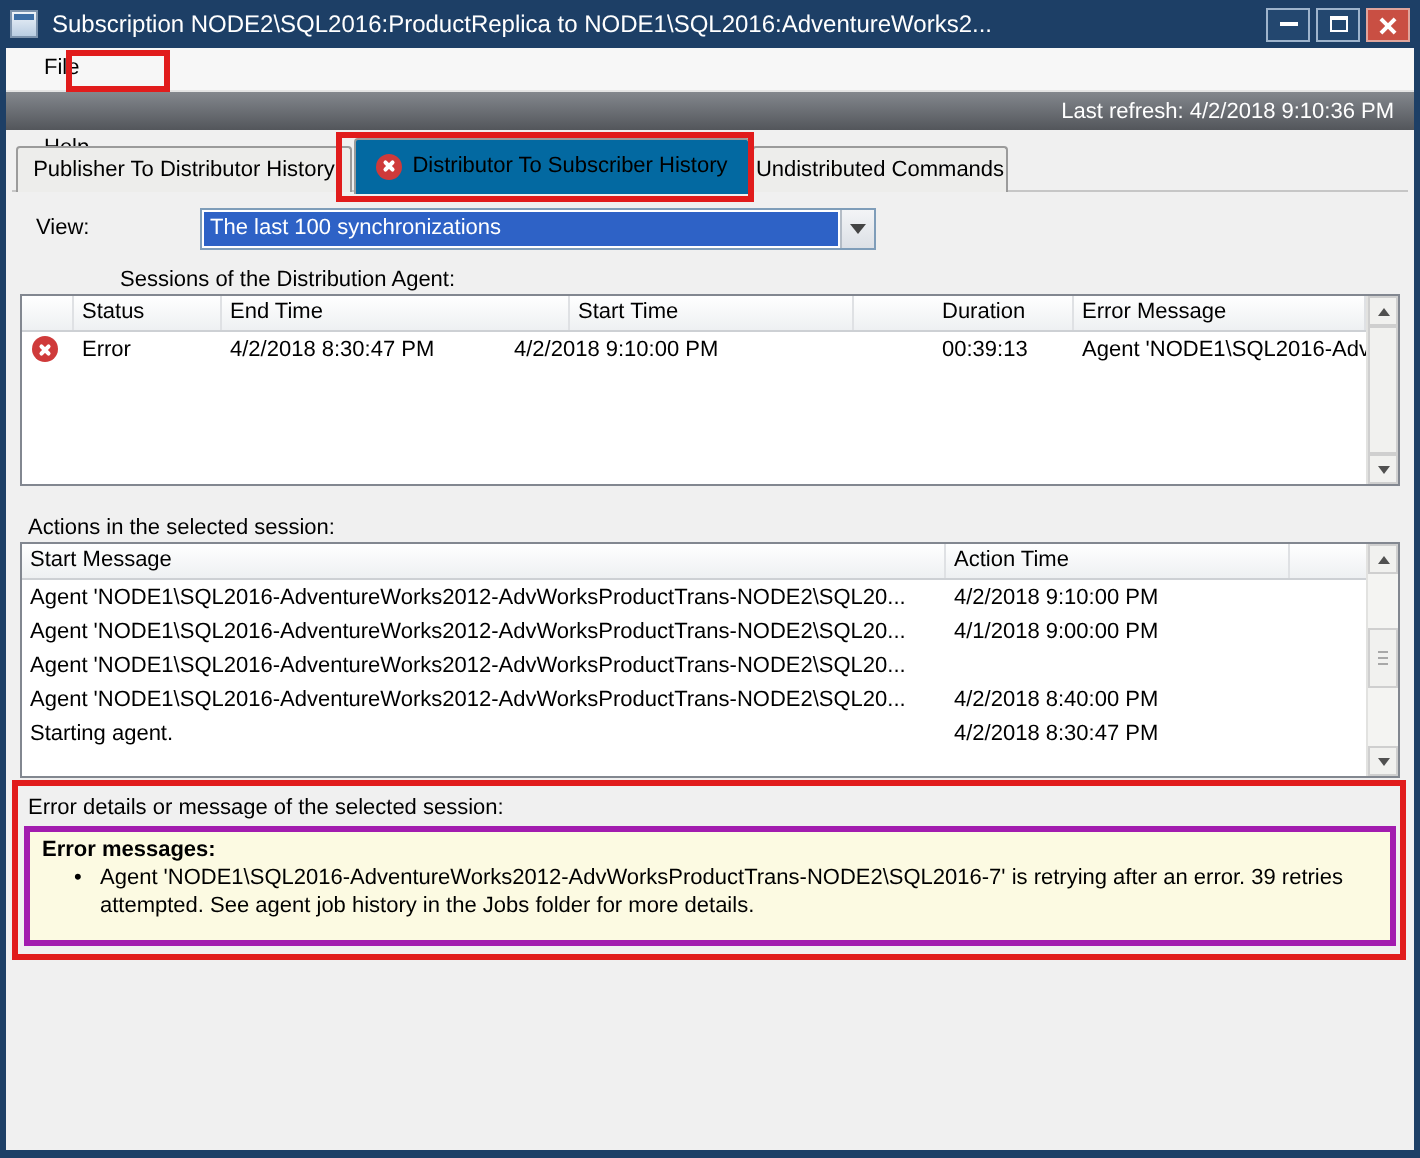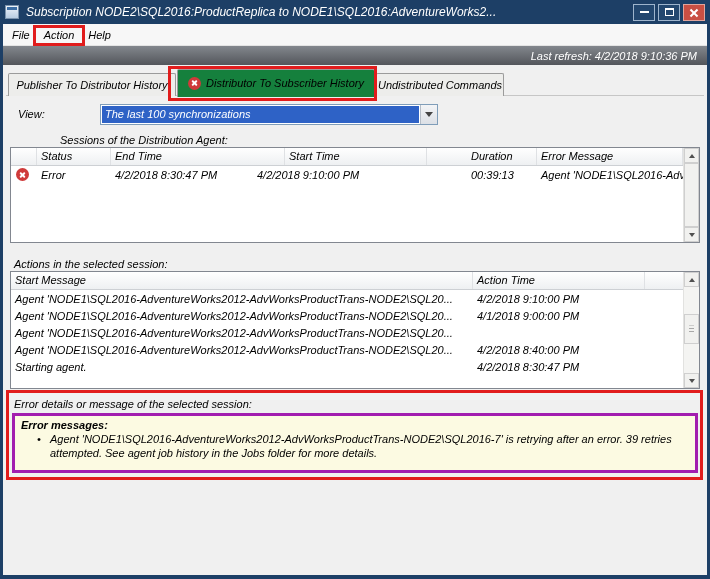--- a/index.html
+++ b/index.html
@@ -1,45 +1,45 @@
 <!DOCTYPE html>
 <html><head>
 <meta charset="utf-8">
 <style>
   * { margin:0; padding:0; box-sizing:border-box; }
   html,body { width:710px; height:579px; font-family:"Liberation Sans", sans-serif; background:#fff; }
 
-  .window { position:relative; width:710px; height:579px; background:#1d3f66; overflow:hidden;font-style:italic; }
+  .window { position:relative; width:710px; height:579px; background:#1d3f66; overflow:hidden; }
 
   
   .titlebar { position:absolute; top:0; left:0; right:0; height:24px; display:flex; align-items:center; padding:0 5px; color:#fff; }
   .win-icon { width:14px; height:14px; margin-right:7px; background:linear-gradient(#eef3f9,#b9cde2); border:1px solid #7c93ad; position:relative; flex:0 0 14px; }
   .win-icon::before { content:""; position:absolute; left:1px; right:1px; top:1px; height:3px; background:#3c6ea5; }
   .title { font-size:12px; white-space:nowrap; overflow:hidden; flex:1; }
   .controls { display:flex; margin-left:4px; }
   .ctl { width:22px; height:17px; margin-left:3px; border:1px solid #9eb4cc; display:flex; align-items:center; justify-content:center; position:relative; background:#23476f; cursor:pointer; }
   .ctl.close { background:#c94f43; border-color:#e0a49b; }
   .g-min { width:9px; height:2px; background:#fff; }
   .g-max { width:9px; height:8px; border:1px solid #fff; border-top-width:2px; }
   .g-x1,.g-x2 { position:absolute; left:5px; top:7px; width:10px; height:2px; background:#fff; }
   .g-x1 { transform:rotate(45deg); } .g-x2 { transform:rotate(-45deg); }
 
   
   .client { position:absolute; left:3px; right:3px; top:24px; bottom:4px; background:#f0f0f0; overflow:hidden; }
 
-  .menubar { position:absolute; top:0; left:0; right:0; height:22px; background:#f7f7f7; border-bottom:1px solid #e4e4e4; display:flex; align-items:center; padding-left:2px; font-size:11px; }
+  .menubar { position:absolute; top:0; left:0; right:0; height:22px; background:#f7f7f7; border-bottom:1px solid #e4e4e4; display:flex; align-items:flex-start; padding-left:12px; font-size:11px;flex-direction:column; }
   .menu-item { padding:4px 7px; cursor:default; }
 
   .statusstrip { position:absolute; top:22px; left:0; right:0; height:19px; background:linear-gradient(#83878d,#53565b); color:#fff; font-size:11px; display:flex; align-items:center; justify-content:flex-end; padding-right:10px; }
 
   
   .tabline { position:absolute; top:71px; left:3px; right:3px; height:1px; background:#c6c6c6; z-index:1; }
   .tabstrip { position:absolute; top:44px; left:5px; height:28px; display:flex; align-items:flex-end; z-index:2; }
   .tab { height:23px; background:#ededeb; border:1px solid #9b9b9b; border-bottom:none; border-radius:2px 2px 0 0; display:flex; align-items:center; justify-content:center; font-size:11px; margin-right:1px; overflow:hidden; white-space:nowrap; padding:0 4px; cursor:pointer; color:#000; }
-  .tab.active { height:28px; background:#15803d; margin-bottom:-1px; padding-bottom:1px; }
+  .tab.active { height:28px; background:#0369a1; margin-bottom:-1px; padding-bottom:1px; }
   .tab-pub { width:168px; } .tab-dist { width:198px; } .tab-und { width:128px; }
   .tab .err-icon { margin-right:5px; }
 
   .err-icon { display:inline-block; width:13px; height:13px; border-radius:50%; background:#cf3a3a; position:relative; flex:0 0 13px; }
   .err-icon::before,.err-icon::after { content:""; position:absolute; left:3px; top:5.5px; width:7px; height:2px; background:#fff; border-radius:1px; }
   .err-icon::before { transform:rotate(45deg); } .err-icon::after { transform:rotate(-45deg); }
 
   
   .lbl { font-size:11px; color:#000; white-space:nowrap; }
   .view-label { position:absolute; left:15px; top:84px; }

